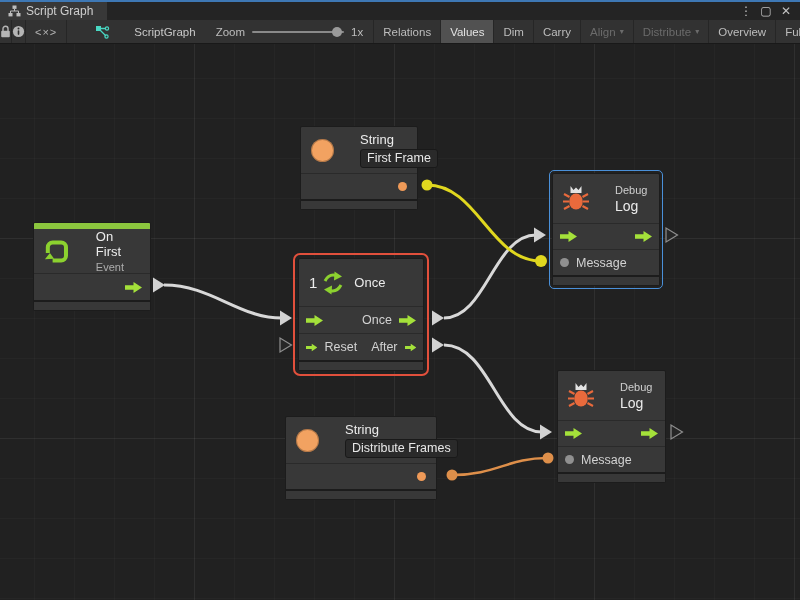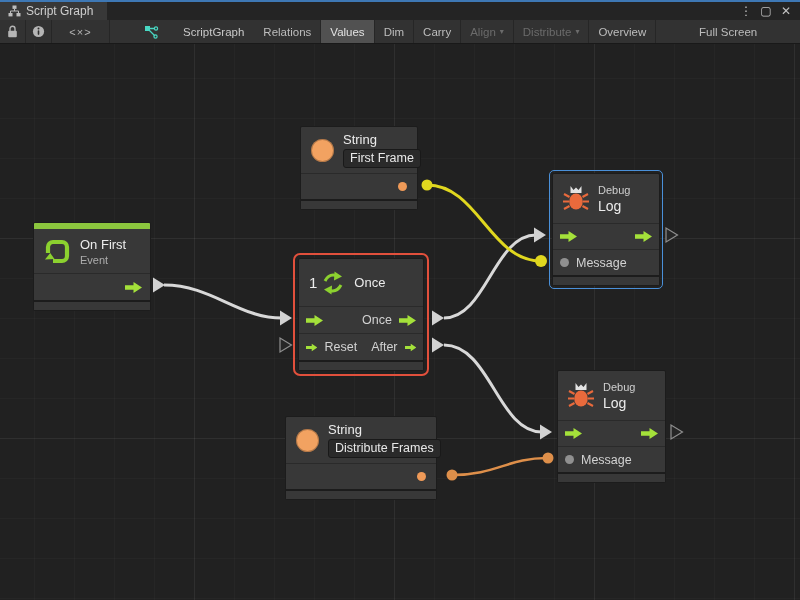--- a/index.html
+++ b/index.html
@@ -46,21 +46,21 @@
     background-position:-6px -6px; }
 
   .wires { position:absolute; left:0; top:0; width:800px; height:556px; }
 
   
   .node { position:absolute; background:#383838; border:1px solid #1c1c1c; border-radius:2px;
     color:#e2e2e2; }
   .node.sel-red  { outline:2px solid #e2503c; outline-offset:3px; }
   .node.sel-blue { outline:1px solid #4a90d9; outline-offset:2px; }
 
-  .node-header { display:flex; align-items:center; gap:9px; padding:0 10px; }
+  .node-header { display:flex; align-items:center; gap:26px; padding:0 10px; }
   .hdr-col { display:flex; flex-direction:column; justify-content:center; gap:2px; }
   .node-title { font-size:13px; color:#ececec; }
   .node-sub { font-size:11px; color:#adadad; }
   .node-sub-top { font-size:11px; color:#cfcfcf; }
 
   .node-row { display:flex; align-items:center; gap:7px; padding:0 7px;
     border-top:1px solid #2a2a2a; }
   .row-spacer { flex:1; }
   .port-label { font-size:12.5px; color:#d2d2d2; }
   .node-footer { height:10px; background:#383838; border-top:2px solid #1c1c1c; }
@@ -121,20 +121,27 @@
     <div class="tb-btn tb-gap"></div>
     <div class="tb-graphname">
       <svg width="15" height="14" viewBox="0 0 15 14">
         <rect x="1" y="1" width="5" height="5" fill="#49d8c3"></rect>
         <path d="M5 5 L11 11 M5.5 3.5 H11" stroke="#49d8c3" stroke-width="1.3"></path>
         <circle cx="12" cy="3.5" r="1.6" fill="none" stroke="#49d8c3" stroke-width="1.2"></circle>
         <circle cx="11.5" cy="11.5" r="1.6" fill="none" stroke="#49d8c3" stroke-width="1.2"></circle>
       </svg>
       <span>ScriptGraph</span>
     </div>
+    <div class="tb-zoom">
+      <span>Zoom</span>
+      <span class="zoom-track">
+        <span class="zoom-handle"></span>
+      </span>
+      <span>1x</span>
+    </div>
     <div class="tb-btn">
       <span>Relations</span>
     </div>
     <div class="tb-btn active">
       <span>Values</span>
     </div>
     <div class="tb-btn">
       <span>Dim</span>
     </div>
     <div class="tb-btn">

